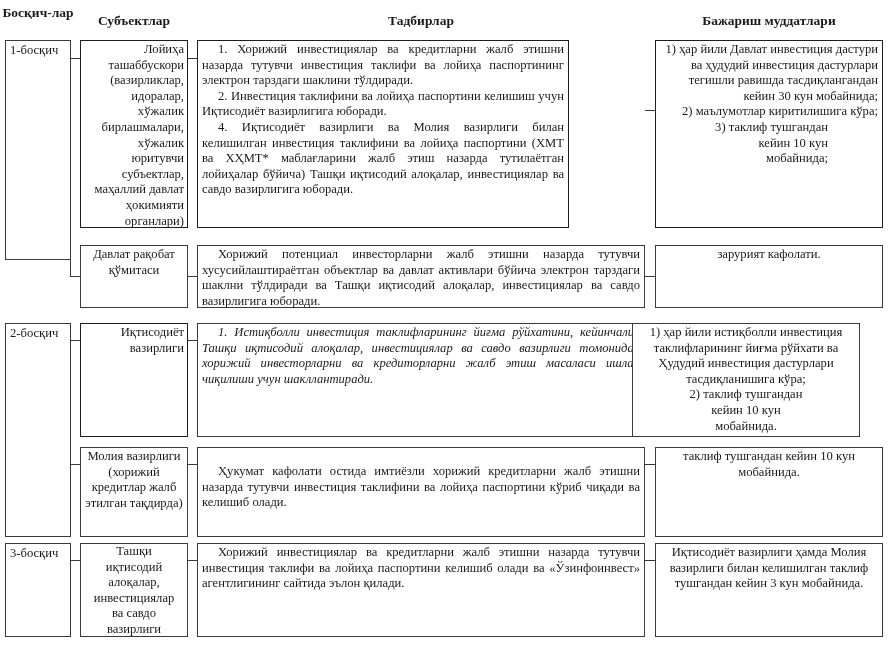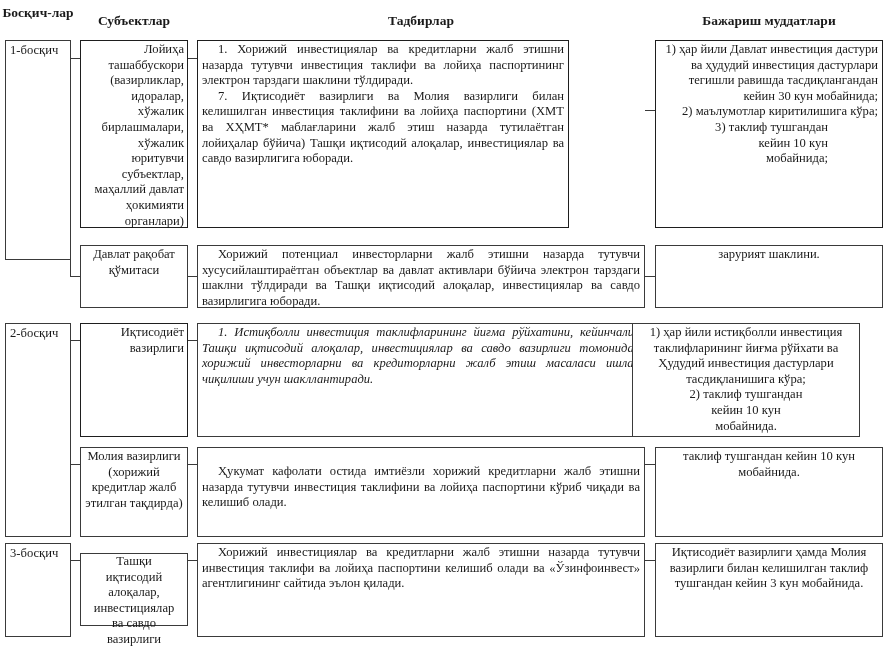--- a/index.html
+++ b/index.html
@@ -55,52 +55,53 @@
 <div class="box stage" style="left:5px; top:323px; width:66px; height:214px;">
   <span>2-босқич</span>
 </div>
 <div class="box stage" style="left:5px; top:543px; width:66px; height:94px;">
   <span>3-босқич</span>
 </div>
 
 <div class="box subj dark" style="left:80px; top:40px; width:108px; height:188px;">Лойиҳа ташаббускори (вазирликлар, идоралар, хўжалик бирлашмалари, хўжалик юритувчи субъектлар, маҳаллий давлат ҳокимияти органлари)</div>
 <div class="box act dark" style="left:197px; top:40px; width:372px; height:188px;">
   <p>1. Хорижий инвестициялар ва кредитларни жалб этишни назарда тутувчи инвестиция таклифи ва лойиҳа паспортининг электрон тарздаги шаклини тўлдиради.</p>
-  <p>7. Иқтисодиёт вазирлиги ва Молия вазирлиги билан келишилган инвестиция таклифини ва лойиҳа паспортини (ХМТ ва ХҲМТ* маблағларини жалб этиш назарда тутилаётган лойиҳалар бўйича) Ташқи иқтисодий алоқалар, инвестициялар ва савдо вазирлигига юборади.</p>
+  <p>2. Инвестиция таклифини ва лойиҳа паспортини келишиш учун Иқтисодиёт вазирлигига юборади.</p>
+  <p>4. Иқтисодиёт вазирлиги ва Молия вазирлиги билан келишилган инвестиция таклифини ва лойиҳа паспортини (ХМТ ва ХҲМТ* маблағларини жалб этиш назарда тутилаётган лойиҳалар бўйича) Ташқи иқтисодий алоқалар, инвестициялар ва савдо вазирлигига юборади.</p>
 </div>
 <div class="box time dark" style="left:655px; top:40px; width:228px; height:188px;">
   <p>1) ҳар йили Давлат инвестиция дастури ва ҳудудий инвестиция дастурлари тегишли равишда тасдиқлангандан кейин 30 кун мобайнида;</p>
   <p>2) маълумотлар киритилишига кўра;</p>
   <p style="padding:0 50px;">3) таклиф тушгандан кейин 10 кун мобайнида;</p>
 </div>
 
 <div class="box subj" style="left:80px; top:245px; width:108px; height:63px;">Давлат рақобат қўмитаси</div>
 <div class="box act" style="left:197px; top:245px; width:448px; height:63px;">
   <p>Хорижий потенциал инвесторларни жалб этишни назарда тутувчи хусусийлаштираётган объектлар ва давлат активлари бўйича электрон тарздаги шаклни тўлдиради ва Ташқи иқтисодий алоқалар, инвестициялар ва савдо вазирлигига юборади.</p>
 </div>
 <div class="box time" style="left:655px; top:245px; width:228px; height:63px;">
-  <p>зарурият шаклини.</p>
+  <p>зарурият кафолати.</p>
 </div>
 
 <div class="box subj dark" style="left:80px; top:323px; width:108px; height:114px;">Иқтисодиёт вазирлиги</div>
 <div class="box act" style="left:197px; top:323px; width:448px; height:114px;font-style:italic;">
   <p>1. Истиқболли инвестиция таклифларининг йиғма рўйхатини, кейинчалик Ташқи иқтисодий алоқалар, инвестициялар ва савдо вазирлиги томонидан хорижий инвесторларни ва кредиторларни жалб этиш масаласи ишлаб чиқилиши учун шакллантиради.</p>
 </div>
 <div class="box time" style="left:632px; top:323px; width:228px; height:114px;">
   <p>1) ҳар йили истиқболли инвестиция таклифларининг йиғма рўйхати ва Ҳудудий инвестиция дастурлари тасдиқланишига кўра;</p>
   <p style="padding:0 50px;">2) таклиф тушгандан кейин 10 кун мобайнида.</p>
 </div>
 
 <div class="box subj" style="left:80px; top:447px; width:108px; height:90px;">Молия вазирлиги (хорижий кредитлар жалб этилган тақдирда)</div>
 <div class="box act" style="left:197px; top:447px; width:448px; height:90px; padding-top:16px;">
   <p>Ҳукумат кафолати остида имтиёзли хорижий кредитларни жалб этишни назарда тутувчи инвестиция таклифини ва лойиҳа паспортини кўриб чиқади ва келишиб олади.</p>
 </div>
 <div class="box time" style="left:655px; top:447px; width:228px; height:90px;">
   <p style="padding:0 20px;">таклиф тушгандан кейин 10 кун мобайнида.</p>
 </div>
 
-<div class="box subj" style="left:80px; top:543px; width:108px; height:73px; padding:0 6px;margin-top:10px;">Ташқи иқтисодий алоқалар, инвестициялар ва савдо вазирлиги</div>
+<div class="box subj" style="left:80px; top:543px; width:108px; height:94px; padding:0 6px;">Ташқи иқтисодий алоқалар, инвестициялар ва савдо вазирлиги</div>
 <div class="box act" style="left:197px; top:543px; width:448px; height:94px;">
   <p>Хорижий инвестициялар ва кредитларни жалб этишни назарда тутувчи инвестиция таклифи ва лойиҳа паспортини келишиб олади ва «Ўзинфоинвест» агентлигининг сайтида эълон қилади.</p>
 </div>
 <div class="box time" style="left:655px; top:543px; width:228px; height:94px;">
   <p>Иқтисодиёт вазирлиги ҳамда Молия вазирлиги билан келишилган таклиф тушгандан кейин 3 кун мобайнида.</p>
 </div>
 
 </body></html>

